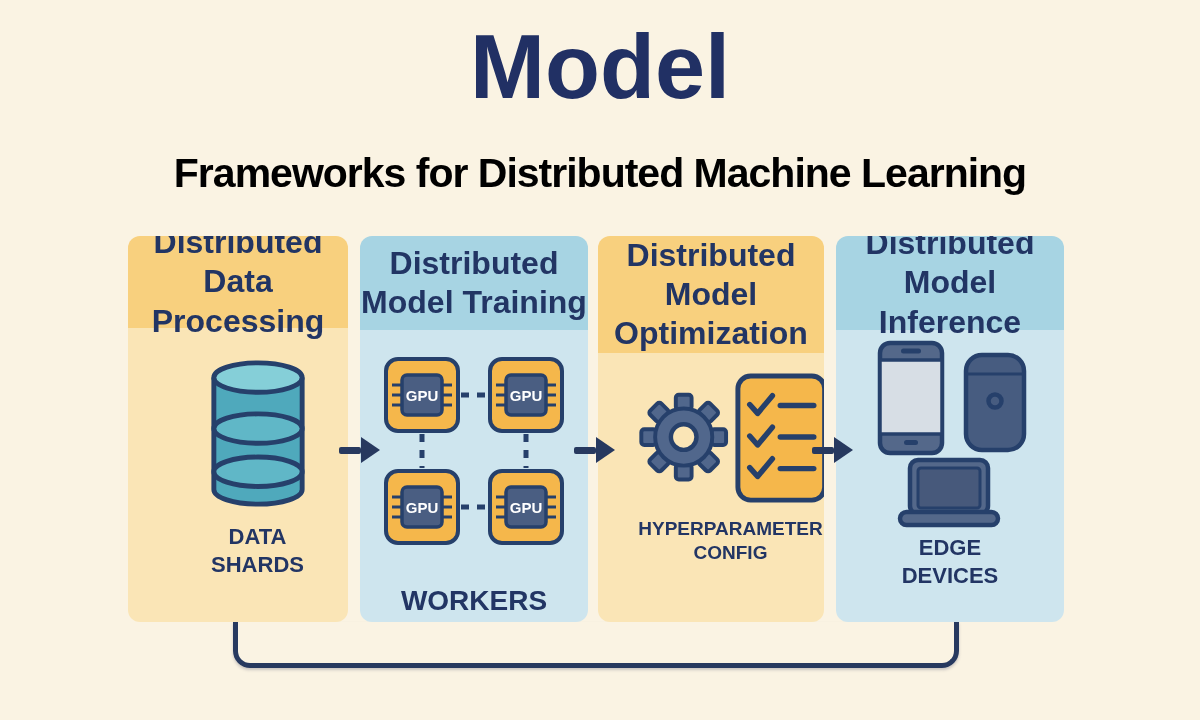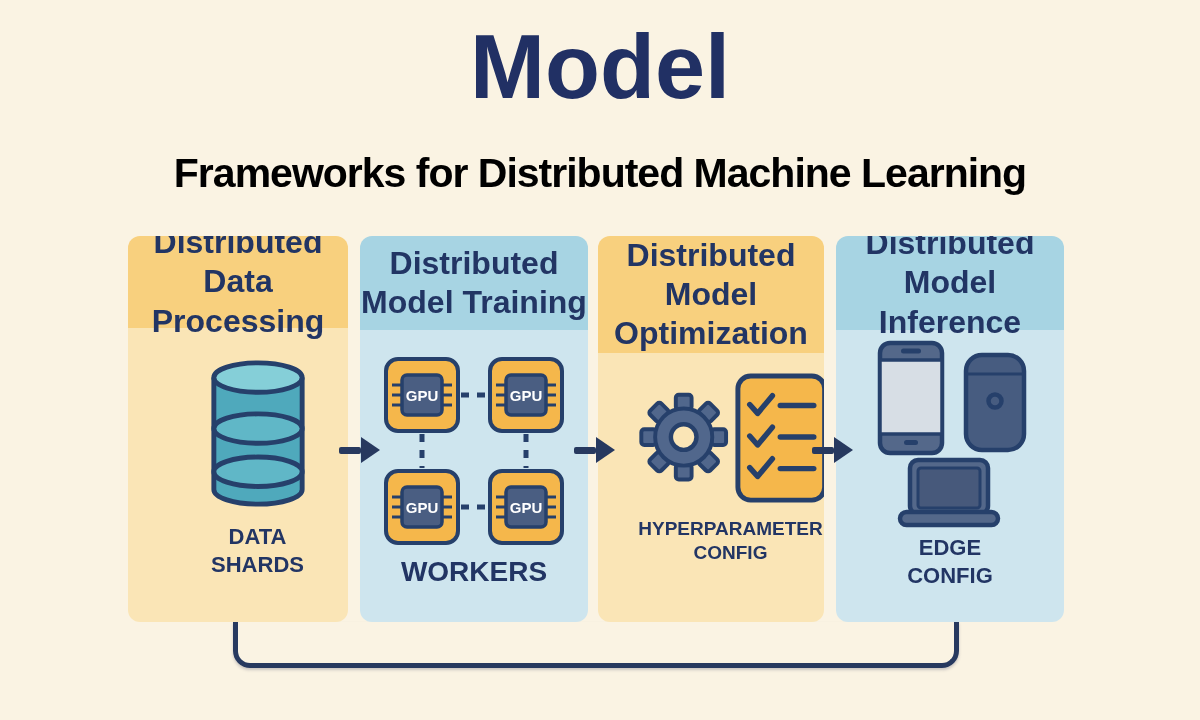--- a/index.html
+++ b/index.html
@@ -21,21 +21,21 @@
   .card.blue .body{background:#CEE5EE;}
   .c1{left:128px;width:220px;}
   .c2{left:360px;width:228px;}
   .c3{left:598px;width:226px;}
   .c4{left:836px;width:228px;}
   .c1 .hdr{height:92px;}
   .c2 .hdr{height:94px;}
   .c3 .hdr{height:117px;}
   .c4 .hdr{height:94px;}
   .c1 .body{height:294px;}
-  .c2 .body{height:348px;}
+  .c2 .body{height:348px;gap:29px;}
   .c3 .body{height:283px;}
   .c4 .body{height:292px;}
 
   .label{text-align:center;font-weight:bold;color:#223564;white-space:pre-line;
          font-size:22px;line-height:1.28;}
   .c1 .label{margin-top:12px;}
   .c2 .label{margin-top:8px;font-size:28px;}
   .c3 .label{margin-top:8px;font-size:19px;}
   .c4 .label{margin-top:0px;}
 
@@ -204,21 +204,21 @@
           <line x1="117" y1="36" x2="173" y2="36" stroke="#26406B" stroke-width="3"></line>
           <circle cx="145" cy="63" r="6.5" fill="none" stroke="#26406B" stroke-width="4.5"></circle>
         </g>
         <g>
           <rect x="60" y="122" width="78" height="54" rx="8" fill="#54688A" stroke="#26406B" stroke-width="4.5"></rect>
           <rect x="68" y="130" width="62" height="40" rx="3" fill="#47597B" stroke="#26406B" stroke-width="3"></rect>
           <rect x="50" y="174" width="98" height="13" rx="6.5" fill="#54688A" stroke="#26406B" stroke-width="4.5"></rect>
         </g>
       </svg>
       <div class="label">EDGE
-CONFIG</div>
+DEVICES</div>
     </div>
   </div>
 
   <div class="arrow a1">
     <div class="tail"></div>
     <div class="head"></div>
   </div>
   <div class="arrow a2">
     <div class="tail"></div>
     <div class="head"></div>

